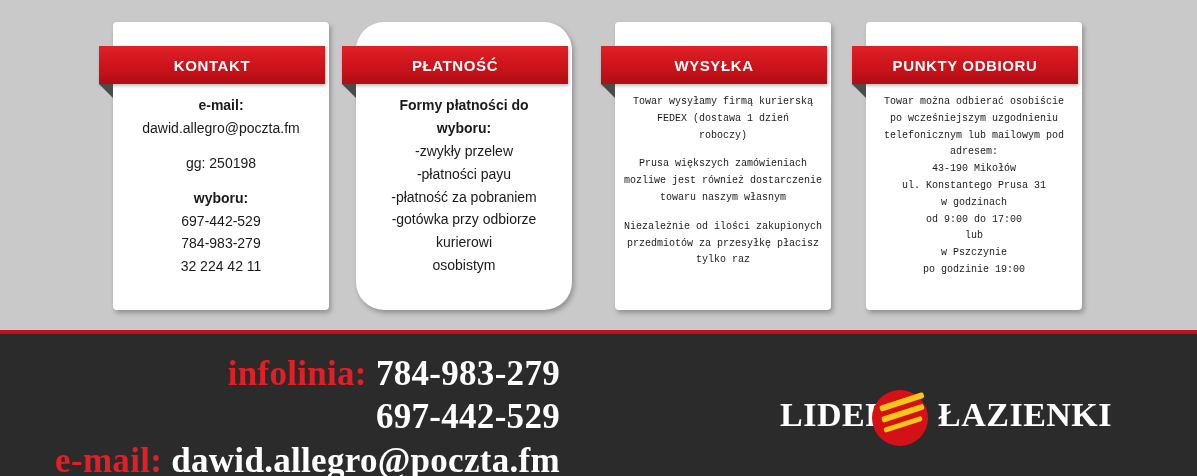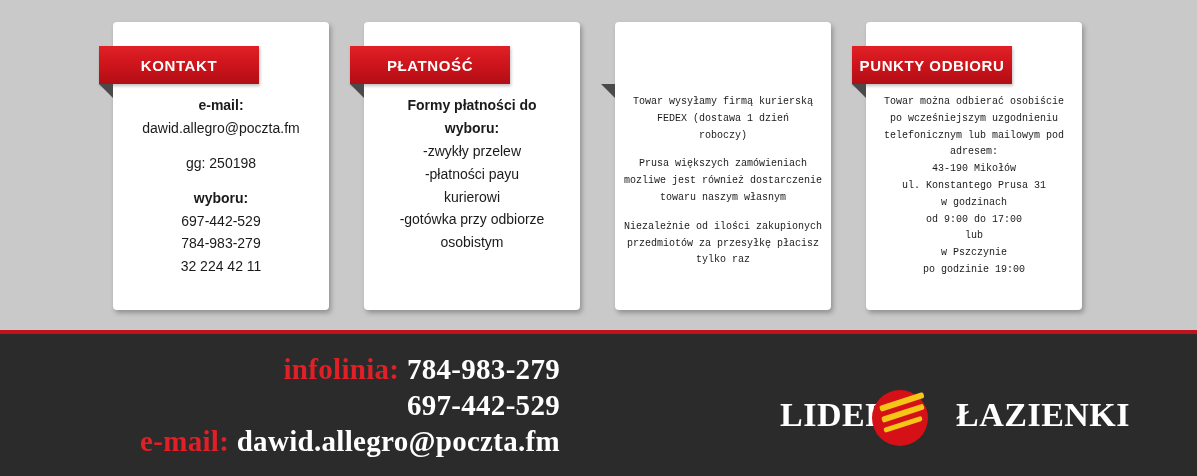--- a/index.html
+++ b/index.html
@@ -31,29 +31,29 @@
   .card {
     position: absolute;
     top: 22px;
     width: 216px;
     height: 288px;
     background: #ffffff;
     border-radius: 4px;
     box-shadow: 2px 3px 5px rgba(0,0,0,0.28);
   }
   .card.c0 { left: 113px; }
-  .card.c1 { left: 364px; }
+  .card.c1 { left: 356px; border-radius: 28px; }
   .card.c2 { left: 615px; }
   .card.c3 { left: 866px; }
 
   .ribbon {
     position: absolute;
     left: -14px;
     top: 24px;
-    width: 160px;
+    width: 226px;
     height: 38px;
     background: linear-gradient(to bottom, #e02027 0%, #d0151c 45%, #b10d15 100%);
     color: #ffffff;
     font-weight: bold;
     font-size: 15px;
     letter-spacing: 0.6px;
     display: flex;
     align-items: center;
     justify-content: center;
     text-align: left;
@@ -102,21 +102,21 @@
     position: absolute;
     left: 0;
     top: 18px;
     width: 560px;
     text-align: right;
     color: #ffffff;
   }
   .fl-line {
     font-family: "Liberation Serif", serif;
     font-weight: bold;
-    font-size: 29px;
+    font-size: 35px;
     line-height: 1.24;
     letter-spacing: 0.3px;
   }
   .fl-label {
     color: #e01f26;
   }
   .fl-value {
     color: #ffffff;
   }
   .logo {
@@ -129,21 +129,21 @@
   .logo-text {
     position: absolute;
     top: 6px;
     font-family: "Liberation Serif", serif;
     font-weight: bold;
     font-size: 34px;
     color: #ffffff;
     letter-spacing: 0.5px;
   }
   .logo-lider { left: 0px; }
-  .logo-lazienki { left: 158px; margin-left: 18px; }
+  .logo-lazienki { left: 158px; }
   .logo-mark {
     position: absolute;
     left: 92px;
     top: 0px;
     width: 58px;
     height: 56px;
   }
   .logo-circle {
     position: absolute;
     left: 0;
@@ -191,27 +191,31 @@
     <div class="card c1">
       <div class="ribbon">
         <span>PŁATNOŚĆ</span>
       </div>
       <div class="ribbon-tail"></div>
       <div class="card-body">
         <p class="b">Formy płatności do</p>
         <p class="b">wyboru:</p>
         <p>-zwykły przelew</p>
         <p>-płatności payu</p>
+        <p>-płatność za pobraniem</p>
+        <p>-gotówka przy odbiorze</p>
         <p>kurierowi</p>
-        <p>-gotówka przy odbiorze</p>
         <p>osobistym</p>
       </div>
     </div>
 
     <div class="card c2">
+      <div class="ribbon">
+        <span>WYSYŁKA</span>
+      </div>
       <div class="ribbon-tail"></div>
       <div class="card-body small">
         <p>Towar wysyłamy firmą kurierską</p>
         <p>FEDEX (dostawa 1 dzień</p>
         <p>roboczy)</p>
         <div class="gap"></div>
         <p>Prusa większych zamówieniach</p>
         <p>mozliwe jest również dostarczenie</p>
         <p>towaru naszym własnym</p>
         <div class="gap"></div>

